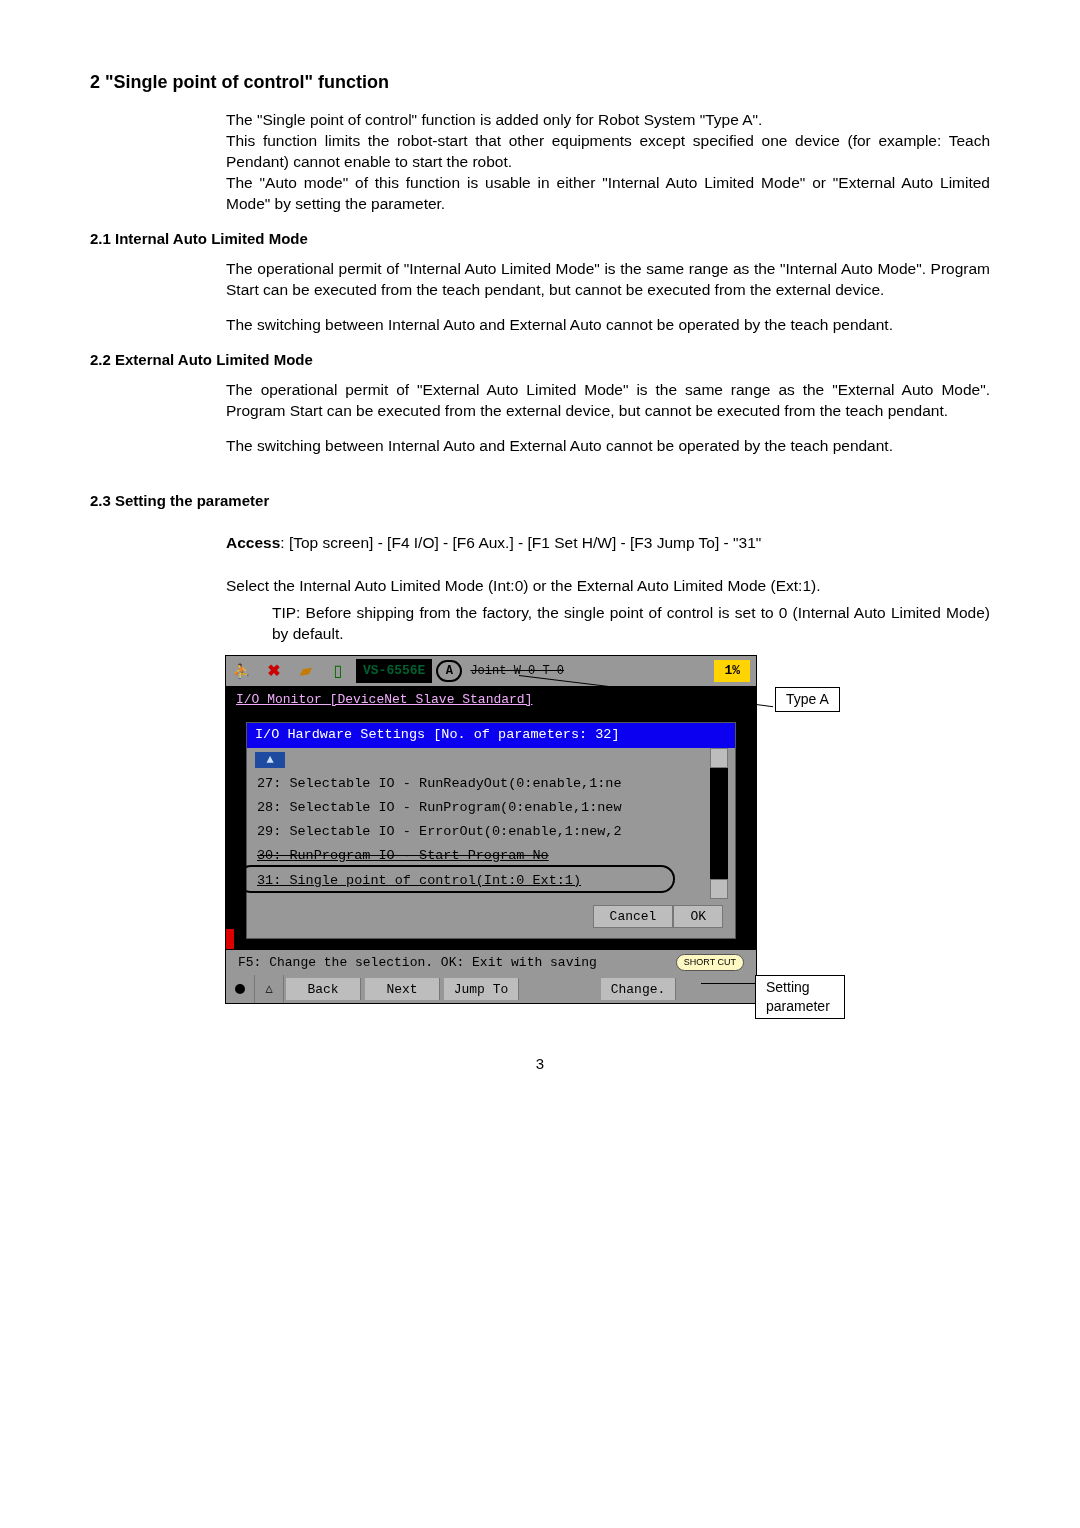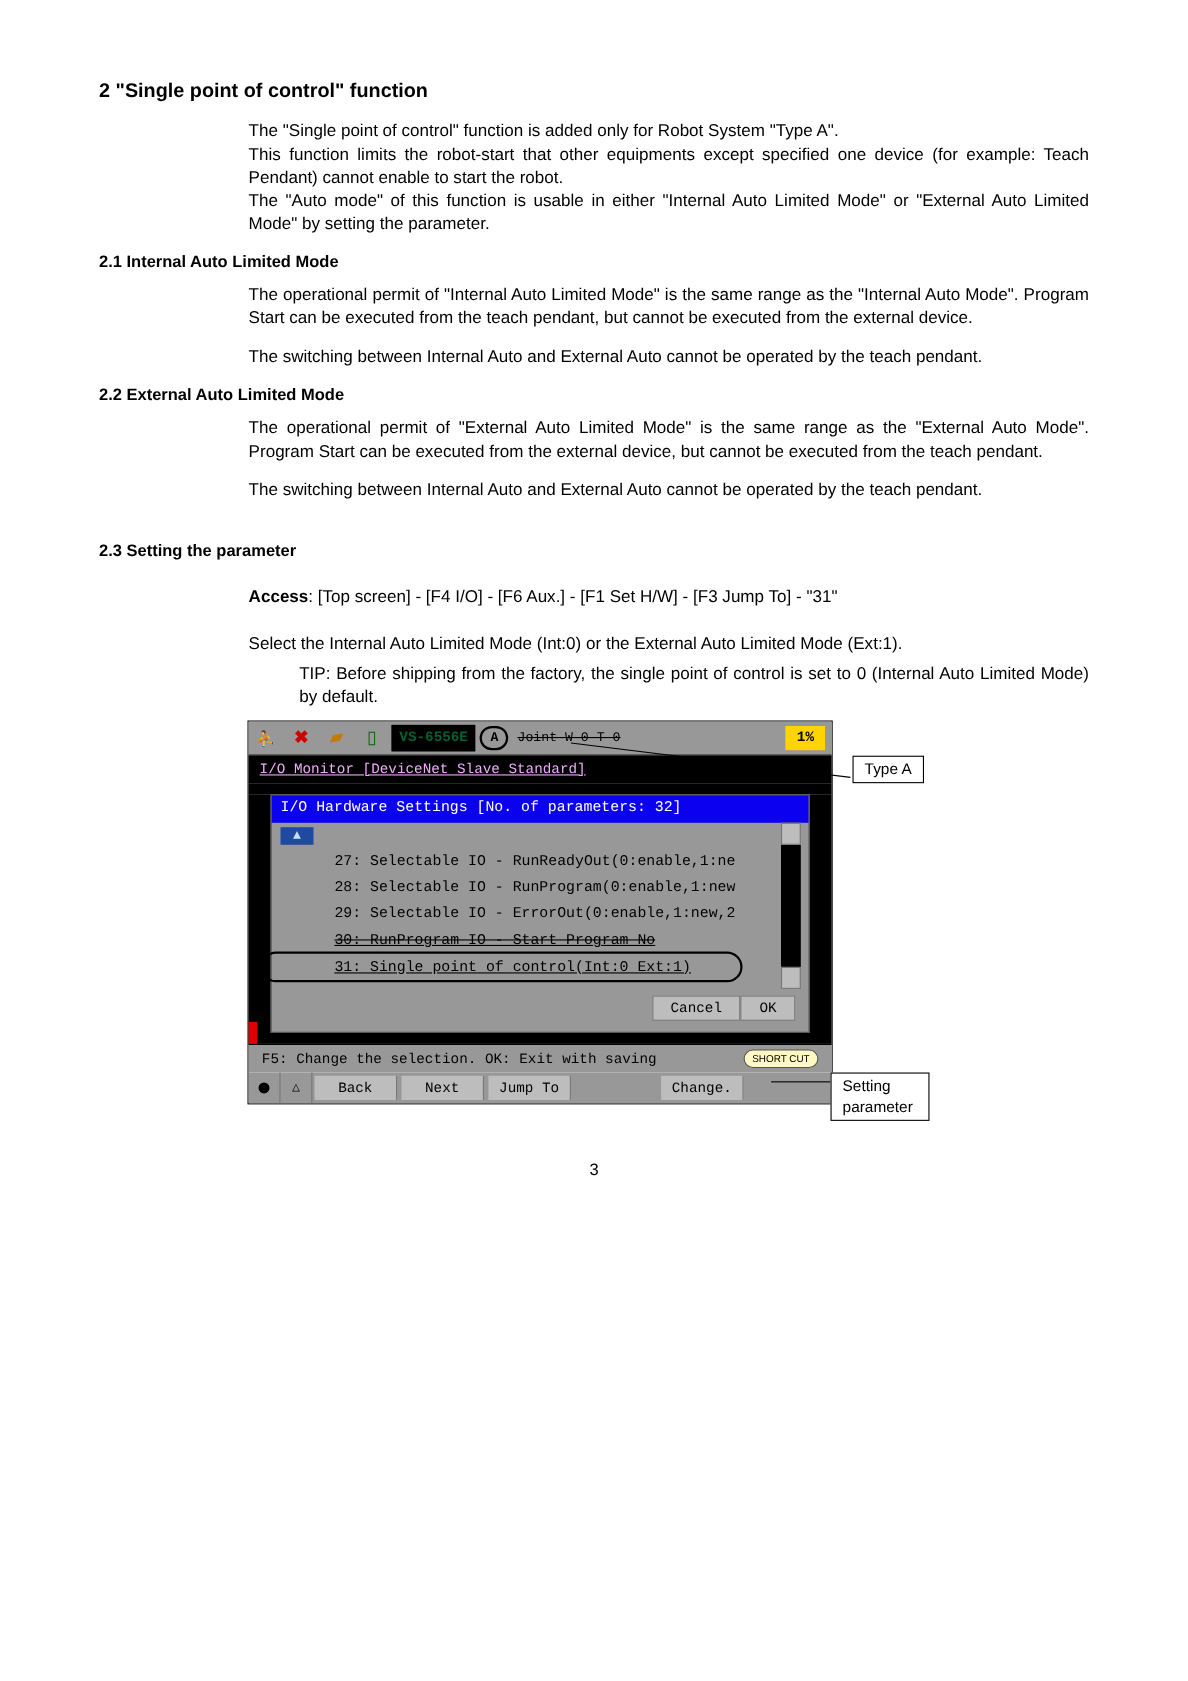--- a/index.html
+++ b/index.html
@@ -156,21 +156,21 @@
     text-align: center;
     margin: 4px 8px;
     font-size: 12px;
   }
   .dlg-row {
     display: flex;
     padding: 3px 10px;
     color: #000;
     align-items: center;
   }
-  .dlg-row span:first-child { flex: 1; margin-left: 47px; }
+  .dlg-row span:first-child { flex: 1; }
   .dlg-row .val { width: 40px; text-align: right; }
   .dlg-row.underline span:first-child { text-decoration: underline; }
   .dlg-row.strike span:first-child { text-decoration: line-through underline; color: #000; }
   .dlg-row.sel {
     position: relative;
   }
   .oval {
     position: absolute;
     left: -10px;
     right: 60px;

